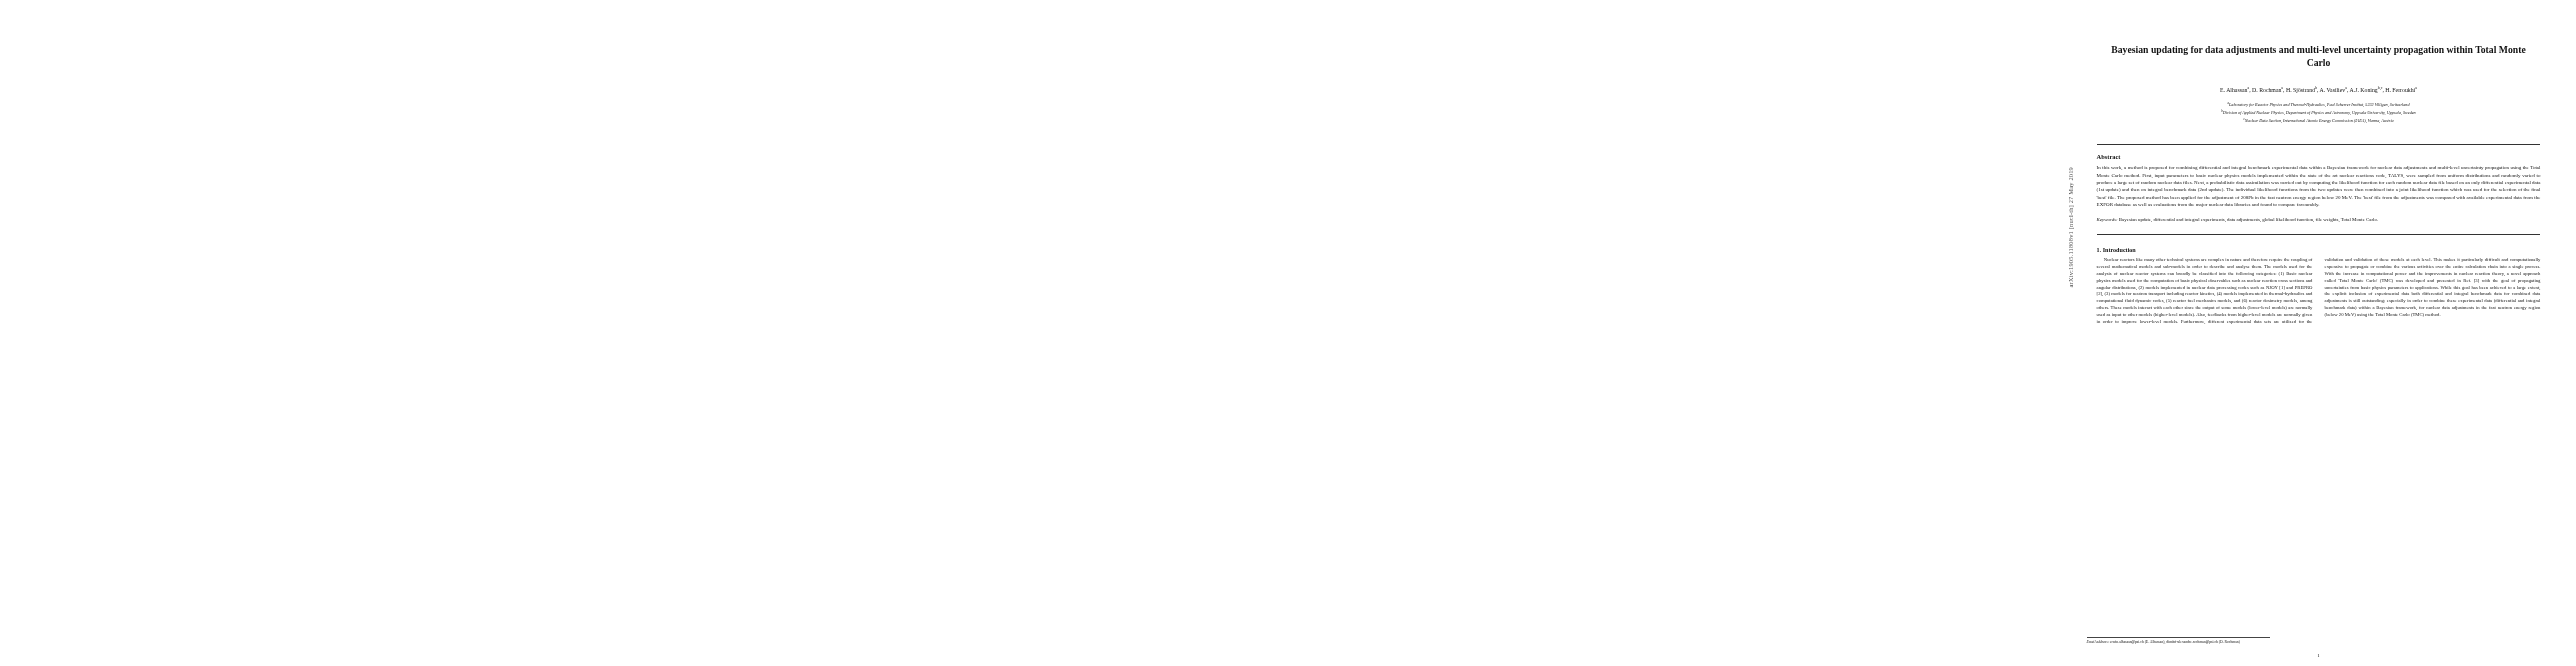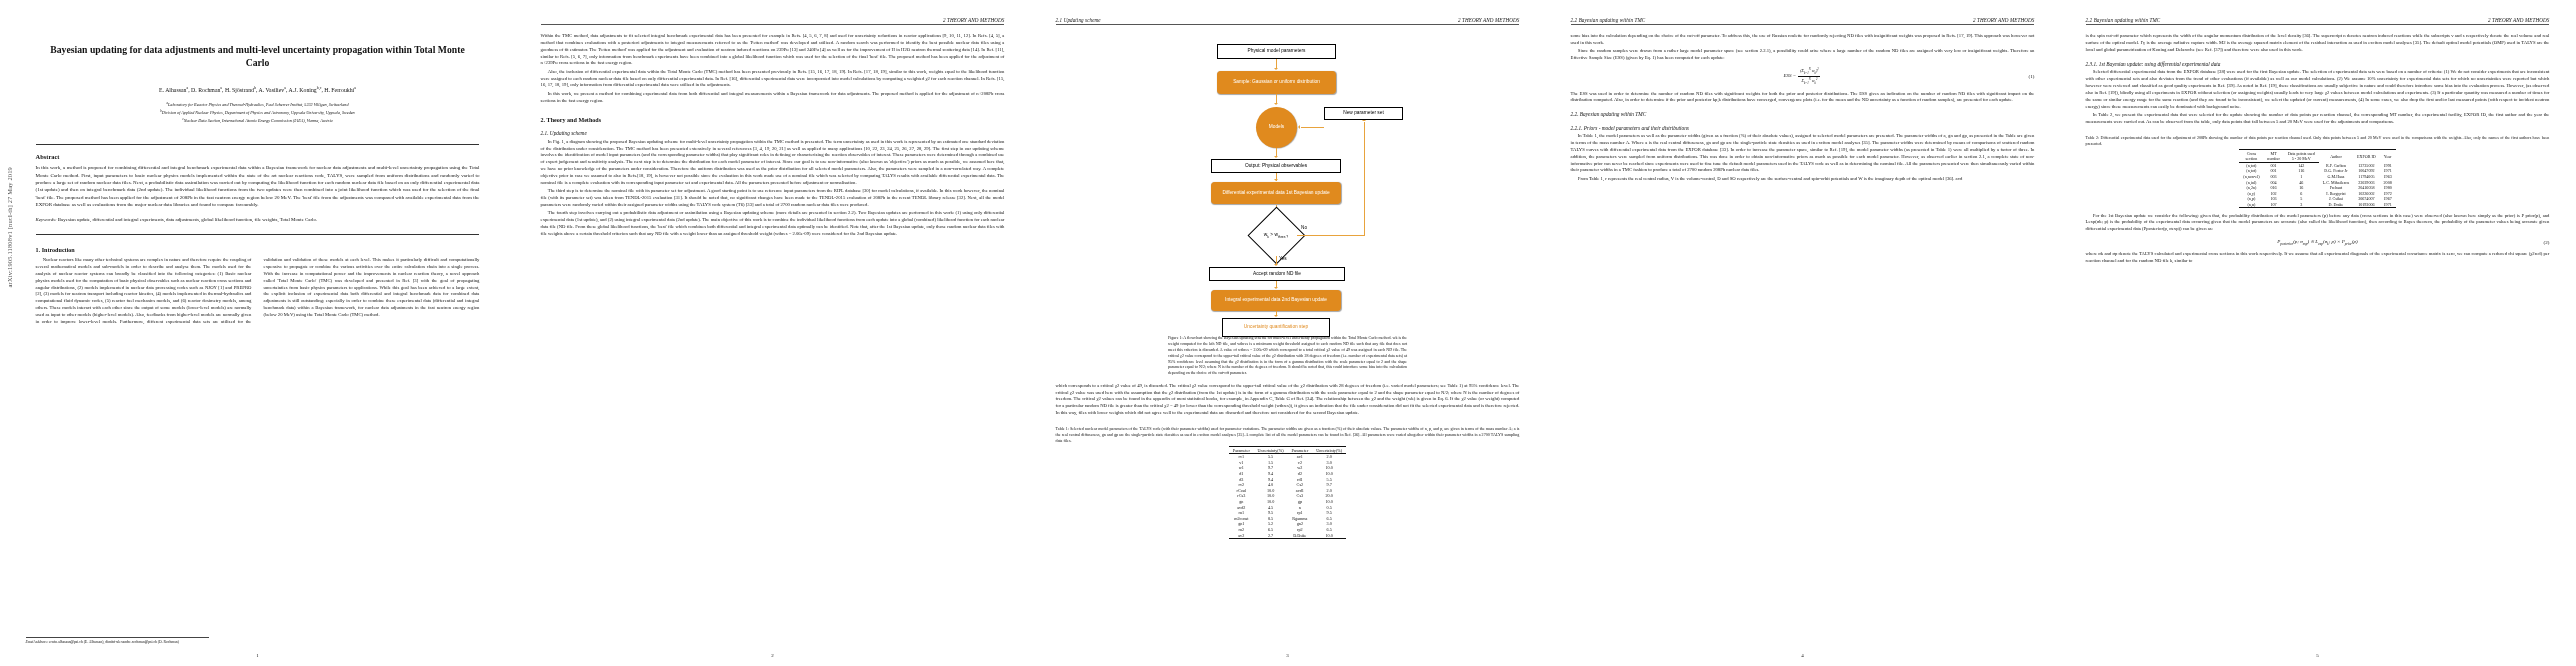--- a/index.html
+++ b/index.html
@@ -7,21 +7,21 @@
     margin: 0; padding: 0;
     width: 2576px; height: 667px;
     background: #f2f2f2;
     font-family: "Liberation Serif", serif;
     overflow: hidden;
   }
   #viewer {
     position: relative;
     width: 2576px; height: 667px;
     display: flex;
-    flex-direction: row;
+    flex-direction: column;
     align-items: flex-end;
     background: #ffffff;
   }
   .page {
     position: relative;
     background: #ffffff;
     height: 667px;
     flex: 0 0 auto;
     overflow: hidden;
   }

